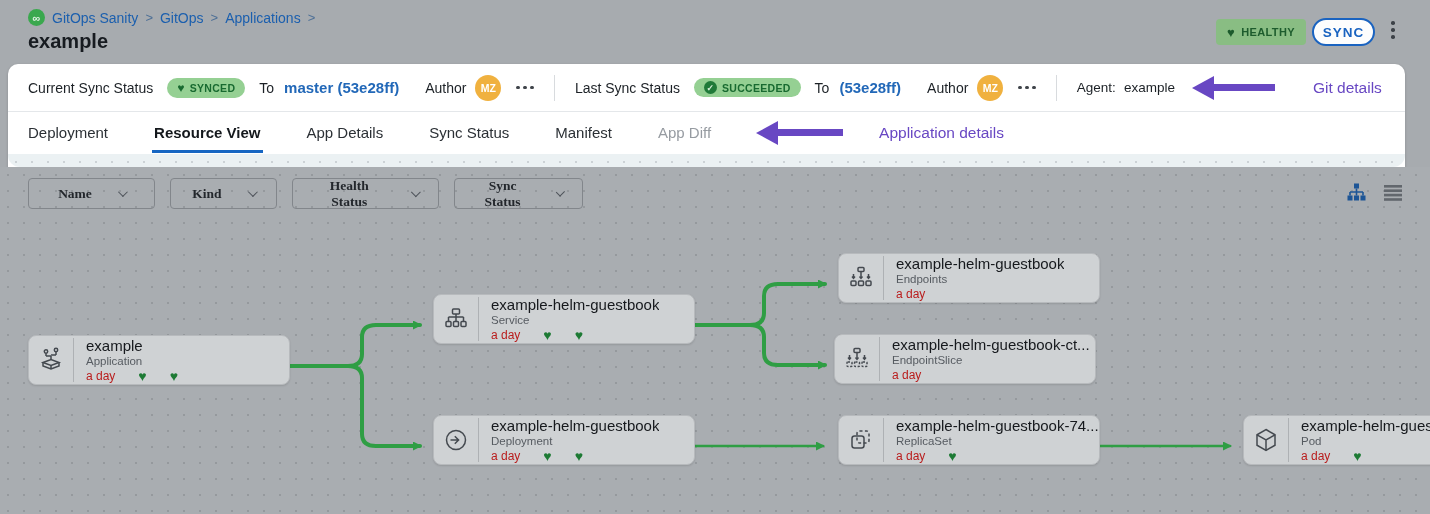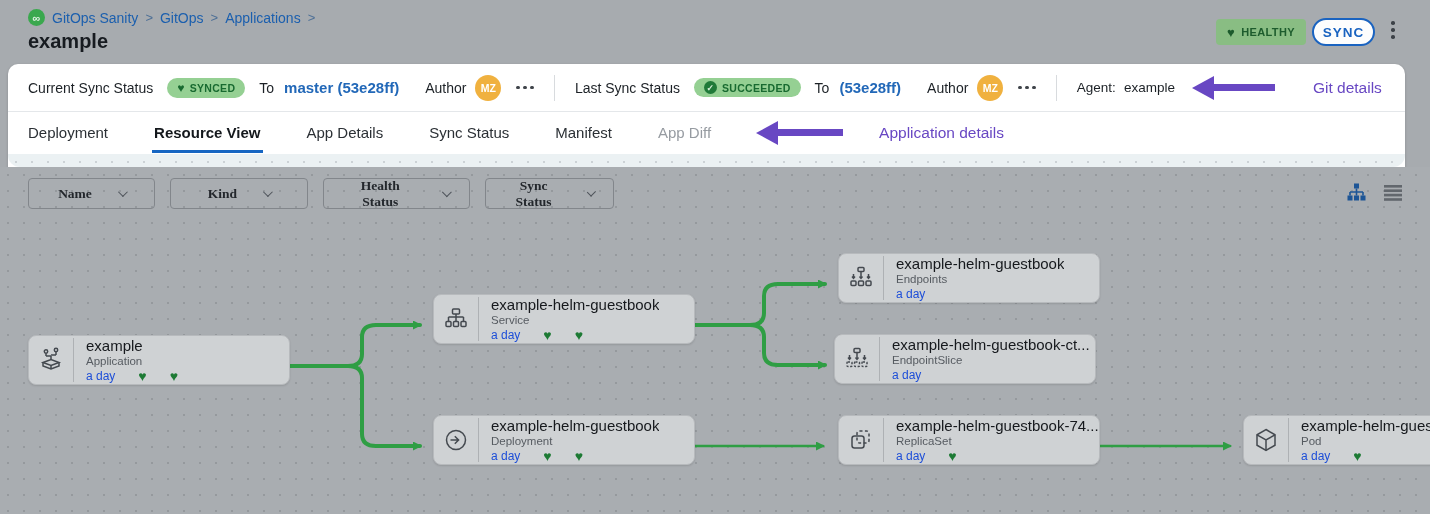--- a/index.html
+++ b/index.html
@@ -67,37 +67,37 @@
   
   .canvas { position:absolute; left:0; top:167px; width:1430px; height:347px; background:#a9adb1;
     background-image:radial-gradient(#95999d 1.1px, transparent 1.3px); background-size:16px 16px; }
 
   .filter-bar { position:absolute; left:28px; top:11px; display:flex; gap:15px; }
   .filter-btn { display:flex; align-items:center; justify-content:center; height:31px;
     border:1px solid #82868b; border-radius:4px; background:transparent; padding:0 20px;
     font-family:Liberation Serif, serif; font-size:13.5px; font-weight:600; color:#23272c; cursor:pointer; }
   .filter-btn .chev { width:7px; height:7px; border-right:1.8px solid #4e535a; border-bottom:1.8px solid #4e535a;
     transform:rotate(45deg) translateY(-2px); margin-left:26px; }
-  .fb-name{width:127px;} .fb-kind{width:138px;} .fb-health{width:147px;} .fb-sync{width:129px;}
+  .fb-name{width:127px;} .fb-kind{width:107px;} .fb-health{width:147px;} .fb-sync{width:129px;}
 
   .view-toggles { position:absolute; left:1346px; top:15px; display:flex; gap:16px; align-items:center; }
   .vt { cursor:pointer; }
 
   .edges { position:absolute; left:0; top:0; width:1430px; height:347px; }
 
   .node { position:absolute; width:262px; height:50px; background:#cfd2d4; border:1px solid #b7babd;
     border-radius:8px; display:flex; align-items:center; cursor:pointer; box-shadow:0 1px 2px rgba(0,0,0,.12); }
   .node-icon { width:44px; display:flex; align-items:center; justify-content:center; color:#44494f; }
   .node-icon svg { stroke:#44494f; fill:none; stroke-width:1.5; }
   .node-sep { width:1px; height:44px; background:#aeb1b4; }
   .node-body { padding-left:12px; overflow:hidden; white-space:nowrap; }
   .node-title { font-size:15px; color:#16191d; margin-bottom:1px; }
   .node-kind { font-size:11.5px; color:#565b61; margin-bottom:2px; }
   .node-meta { display:flex; align-items:center; gap:23px; }
-  .node-age { font-size:12px; color:#1d4ed8; }
+  .node-age { font-size:12px; color:#b91c1c; }
   .heart { font-size:14px; color:#1d7a34; line-height:1; }
 </style>
 </head>
 <body>
 
 <div class="top-strip">
   <div class="breadcrumb">
     <span class="crumb-logo">∞</span>
     <span class="crumb-link">GitOps Sanity</span>
     <span class="crumb-sep">&gt;</span>

